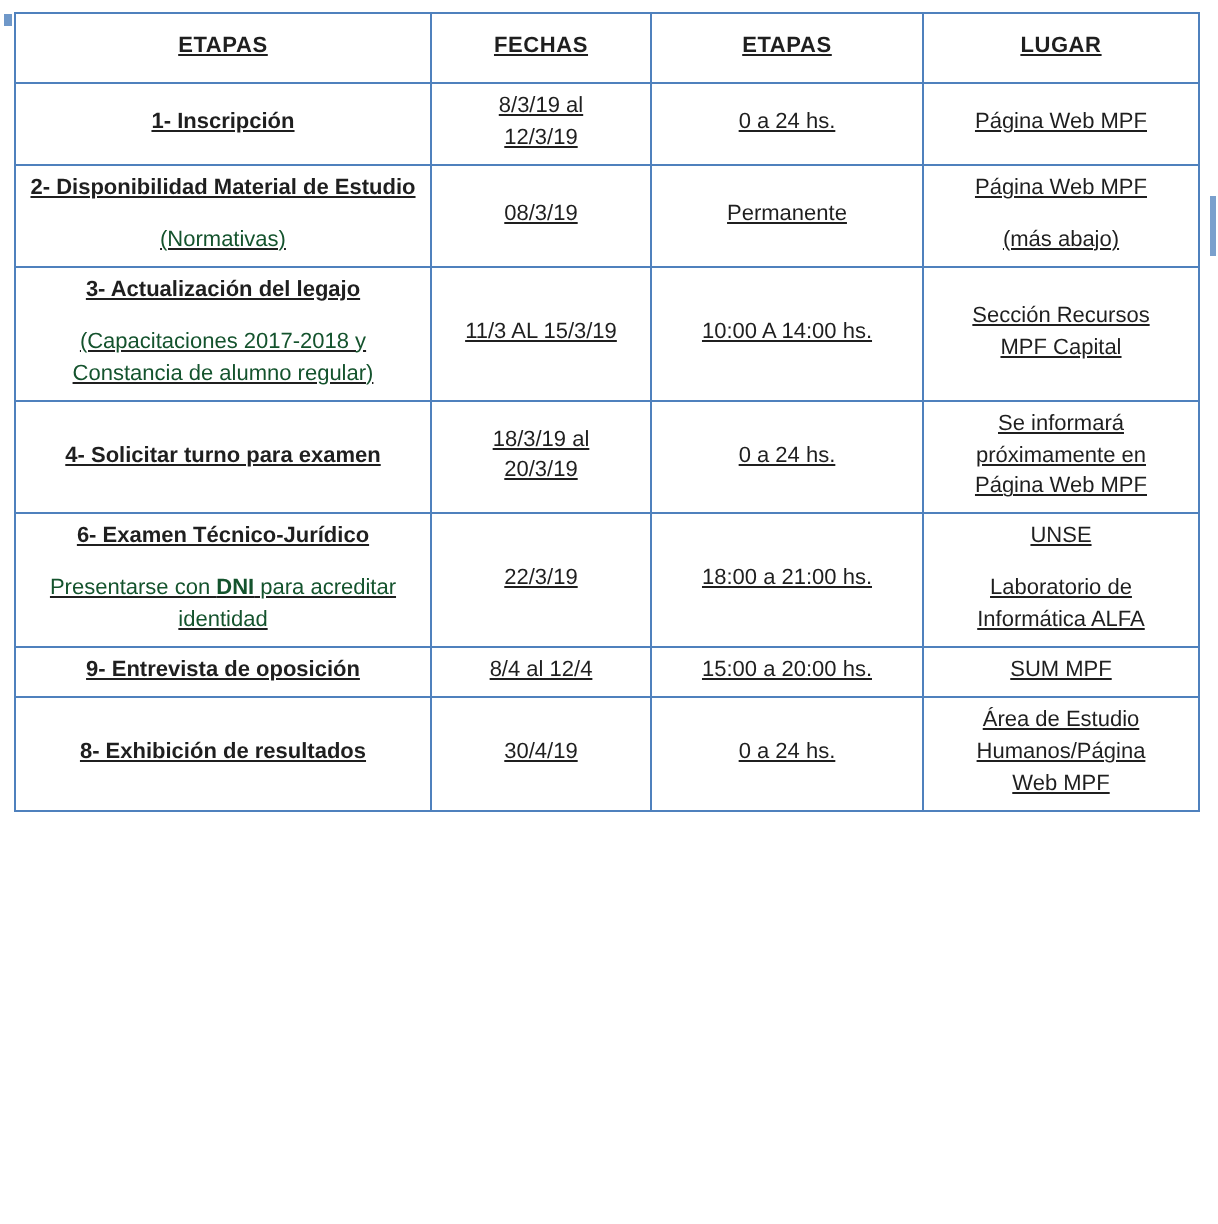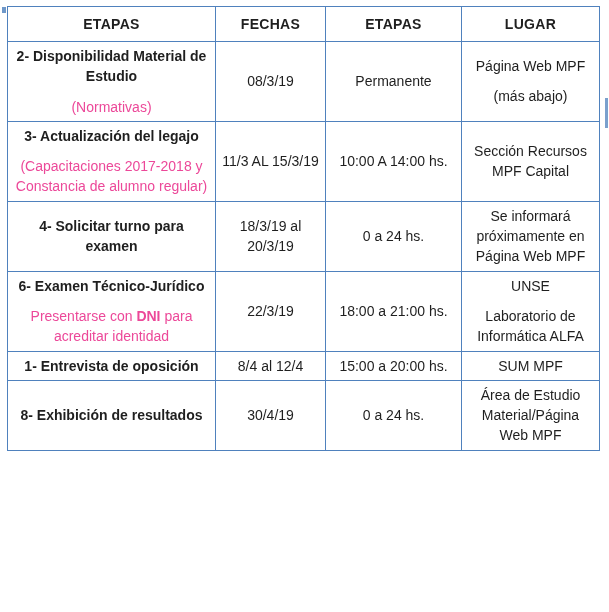--- a/index.html
+++ b/index.html
@@ -25,40 +25,41 @@
     table-layout: fixed;
     width: 592px;
     margin-left: 7px;
     margin-top: 6px;
   }
   table.schedule td, table.schedule th {
     border: 1px solid #4f81bd;
     vertical-align: middle;
     text-align: center;
     padding: 4px 4px;
-    font-size: 14px;
+    font-size: 11px;
     line-height: 1.45;
     color: #1f1f1f;
+    text-decoration: underline;
   }
   thead th {
     font-weight: bold;
     font-size: 13px;
     letter-spacing: 0.3px;
     height: 26px;
     padding: 3px 2px;
     color: #111;
   }
   td.etapa {
     font-weight: bold;
     color: #17365d;
     font-size: 12.5px;
   }
   td.etapa .sub {
     font-weight: normal;
-    color: #ec4899;
+    color: #14532d;
     display: block;
   }
   td.etapa .sub b { font-weight: bold; }
   td.plain {
     font-weight: normal;
     color: #1f1f1f;
   }
   .col1 { width: 208px; }
   .col2 { width: 110px; }
   .col3 { width: 136px; }
@@ -101,20 +102,35 @@
       <tr>
         <th>ETAPAS</th>
         <th>FECHAS</th>
         <th>ETAPAS</th>
         <th>LUGAR</th>
       </tr>
     </thead>
     <tbody>
         <tr>
           <td class="etapa">
+            <span class="line">1- Inscripción</span>
+          </td>
+          <td class="plain">
+            <span class="line">8/3/19 al</span>
+            <span class="line">12/3/19</span>
+          </td>
+          <td class="plain">
+            <span class="line">0 a 24 hs.</span>
+          </td>
+          <td class="plain">
+            <span class="line">Página Web MPF</span>
+          </td>
+        </tr>
+        <tr>
+          <td class="etapa">
             <span class="line">2- Disponibilidad Material de Estudio</span>
             <span class="gap"></span>
             <span class="sub">(Normativas)</span>
           </td>
           <td class="plain">
             <span class="line">08/3/19</span>
           </td>
           <td class="plain">
             <span class="line">Permanente</span>
           </td>
@@ -172,21 +188,21 @@
           </td>
           <td class="plain">
             <span class="line">UNSE</span>
             <span class="gap"></span>
             <span class="line">Laboratorio de</span>
             <span class="line">Informática ALFA</span>
           </td>
         </tr>
         <tr>
           <td class="etapa">
-            <span class="line">1- Entrevista de oposición</span>
+            <span class="line">9- Entrevista de oposición</span>
           </td>
           <td class="plain">
             <span class="line">8/4 al 12/4</span>
           </td>
           <td class="plain">
             <span class="line">15:00 a 20:00 hs.</span>
           </td>
           <td class="plain">
             <span class="line">SUM MPF</span>
           </td>
@@ -196,19 +212,19 @@
             <span class="line">8- Exhibición de resultados</span>
           </td>
           <td class="plain">
             <span class="line">30/4/19</span>
           </td>
           <td class="plain">
             <span class="line">0 a 24 hs.</span>
           </td>
           <td class="plain">
             <span class="line">Área de Estudio</span>
-            <span class="line">Material/Página</span>
+            <span class="line">Humanos/Página</span>
             <span class="line">Web MPF</span>
           </td>
         </tr>
       </tbody>
   </table>
 </div>
 
 </body></html>

